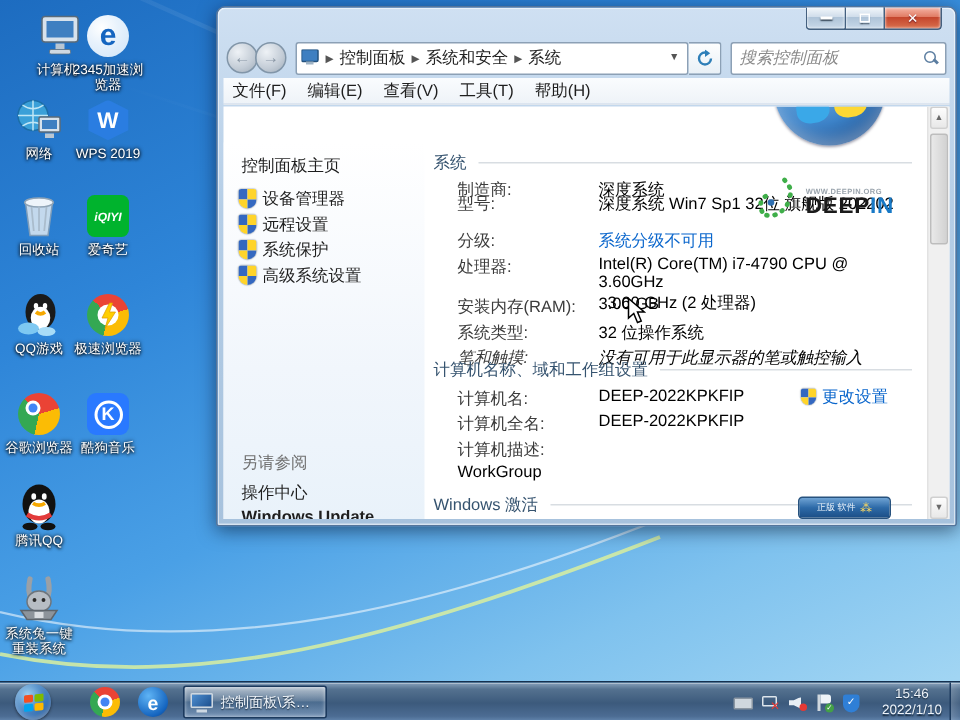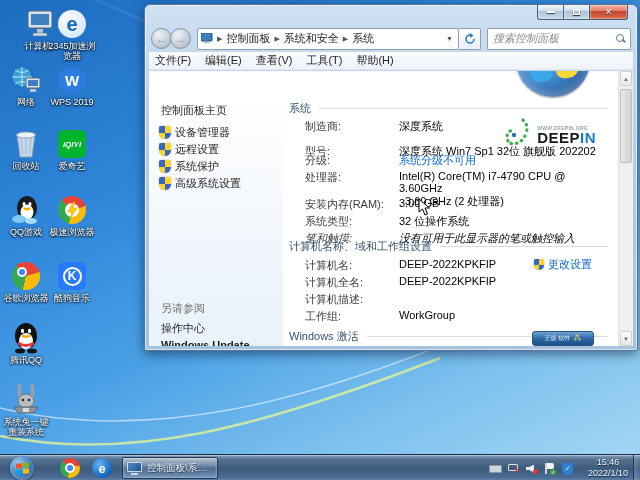--- a/index.html
+++ b/index.html
@@ -358,21 +358,21 @@
         </div>
 
         <div class="sect-head" style="top:30px;">
           <span>系统</span>
             <span class="rule"></span>
         </div>
         <div class="crow" style="top:48px;">
             <span class="clabel">制造商:</span>
             <span class="cval">深度系统</span>
           </div>
-        <div class="crow" style="top:73px;align-items:center;">
+        <div class="crow" style="top:57px;align-items:center;">
             <span class="clabel">型号:</span>
             <span class="cval">深度系统 Win7 Sp1 32位 旗舰版 202202</span>
           </div>
         <div class="crow" style="top:82px;">
             <span class="clabel">分级:</span>
             <span class="cval link">系统分级不可用</span>
           </div>
         <div class="crow" style="top:99px;">
             <span class="clabel">处理器:</span>
             <span class="cval"><span>Intel(R) Core(TM) i7-4790 CPU @ 3.60GHz</span><br><span style="padding-left:6px;">3.60 GHz  (2 处理器)</span></span>
@@ -424,21 +424,20 @@
           </div>
         <div class="crow" style="top:204px;">
             <span class="clabel">计算机全名:</span>
             <span class="cval">DEEP-2022KPKFIP</span>
           </div>
         <div class="crow" style="top:221px;">
             <span class="clabel">计算机描述:</span>
             <span class="cval"></span>
           </div>
         <div class="crow" style="top:238px;">
-            <span class="clabel">工作组:</span>
             <span class="cval">WorkGroup</span>
           </div>
 
         <div class="sect-head" style="top:258px;">
           <span>Windows 激活</span>
             <span class="rule"></span>
         </div>
 
         <div class="badge">
           <span>正版 软件</span>

